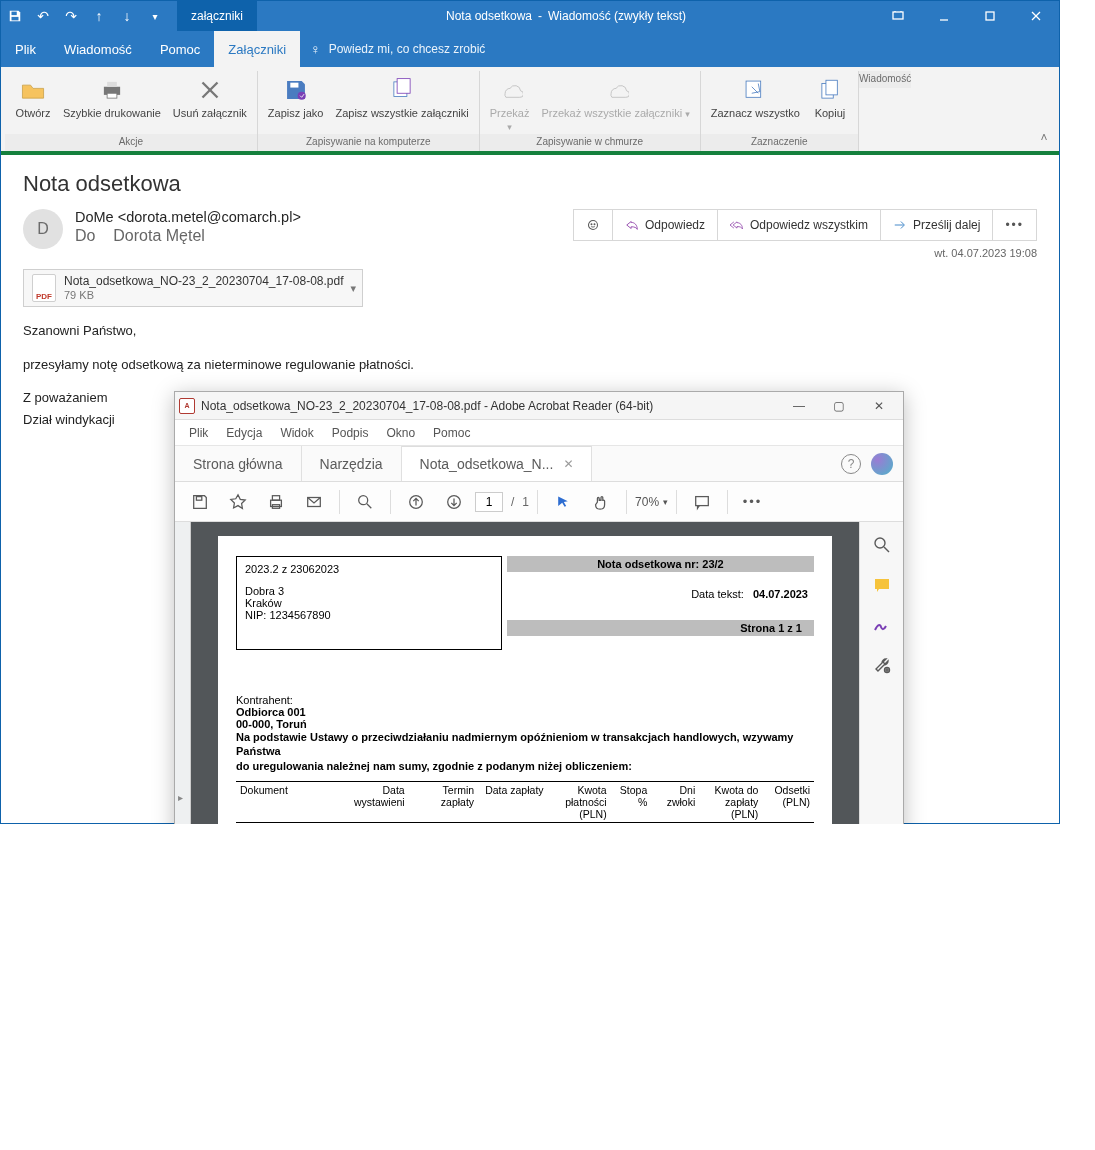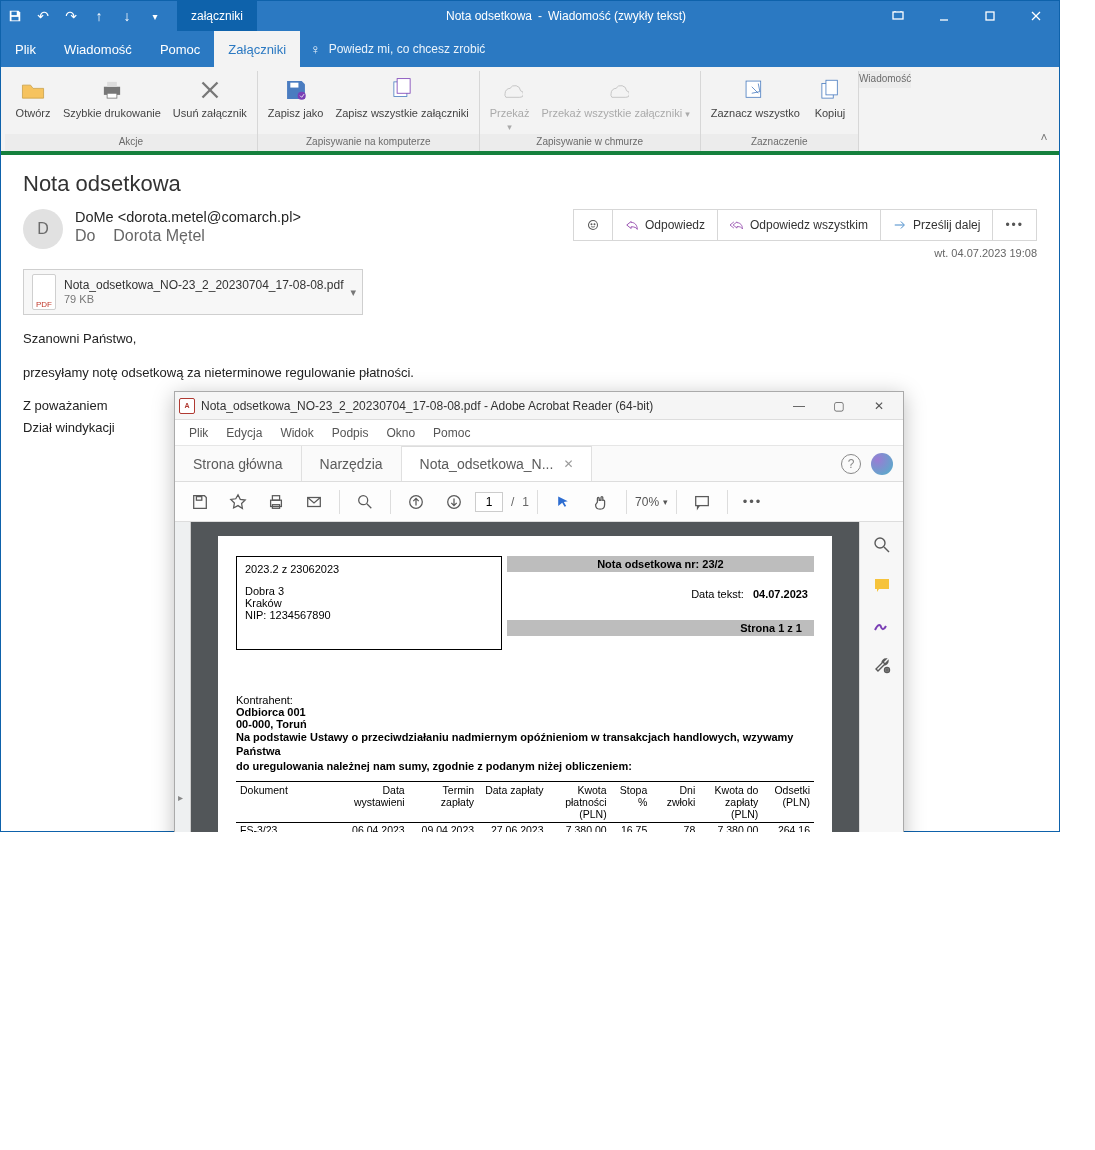--- a/index.html
+++ b/index.html
@@ -83,22 +83,22 @@
   }
   .reply-bar .seg svg { width:14px; height:12px; }
   .reply-bar .seg.last { border-right:none; }
   .timestamp { text-align:right; font-size:11px; color:#666; margin-top:6px; }
 
   .attachment-chip {
     display:inline-flex; align-items:center; gap:8px; border:1px solid #cfcfcf; background:#f7f7f7;
     padding:4px 8px; margin:10px 0 14px 0; width:340px; position:relative;
   }
   .attachment-chip .att-ico {
-    width:24px; height:36px; background:#fff; border:1px solid #cfcfcf; border-radius:2px;
-    display:flex; align-items:flex-end; justify-content:center; font-size:8px; color:#c0392b; font-weight:normal;
+    width:24px; height:28px; background:#fff; border:1px solid #cfcfcf; border-radius:2px;
+    display:flex; align-items:flex-end; justify-content:center; font-size:8px; color:#c0392b; font-weight:bold;
   }
   .attachment-chip .att-ico::before{
     content:""; position:absolute;
   }
   .attachment-chip .att-text { font-size:12px; color:#333; line-height:1.2; }
   .attachment-chip .att-text .size { font-size:11px; color:#777; }
   .attachment-chip .chev {
     position:absolute; right:6px; top:50%; transform:translateY(-50%); color:#777; font-size:11px;
   }
 

